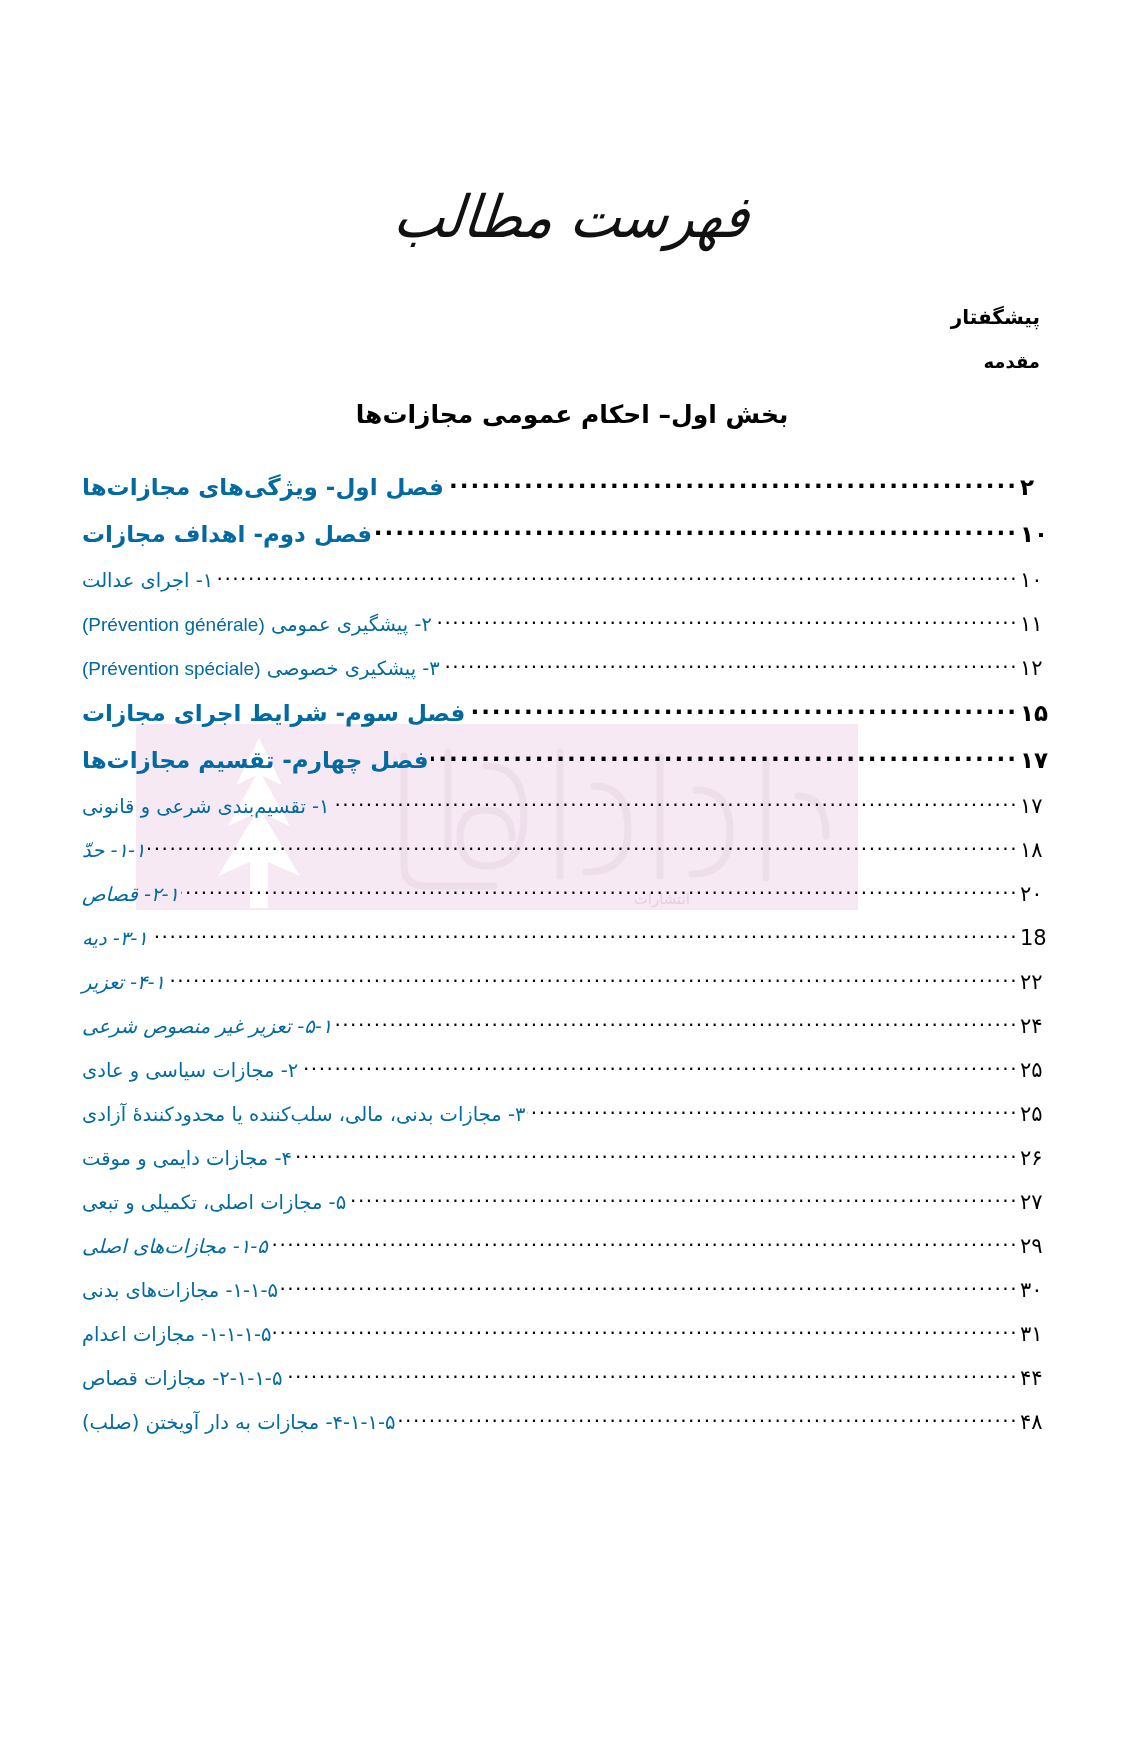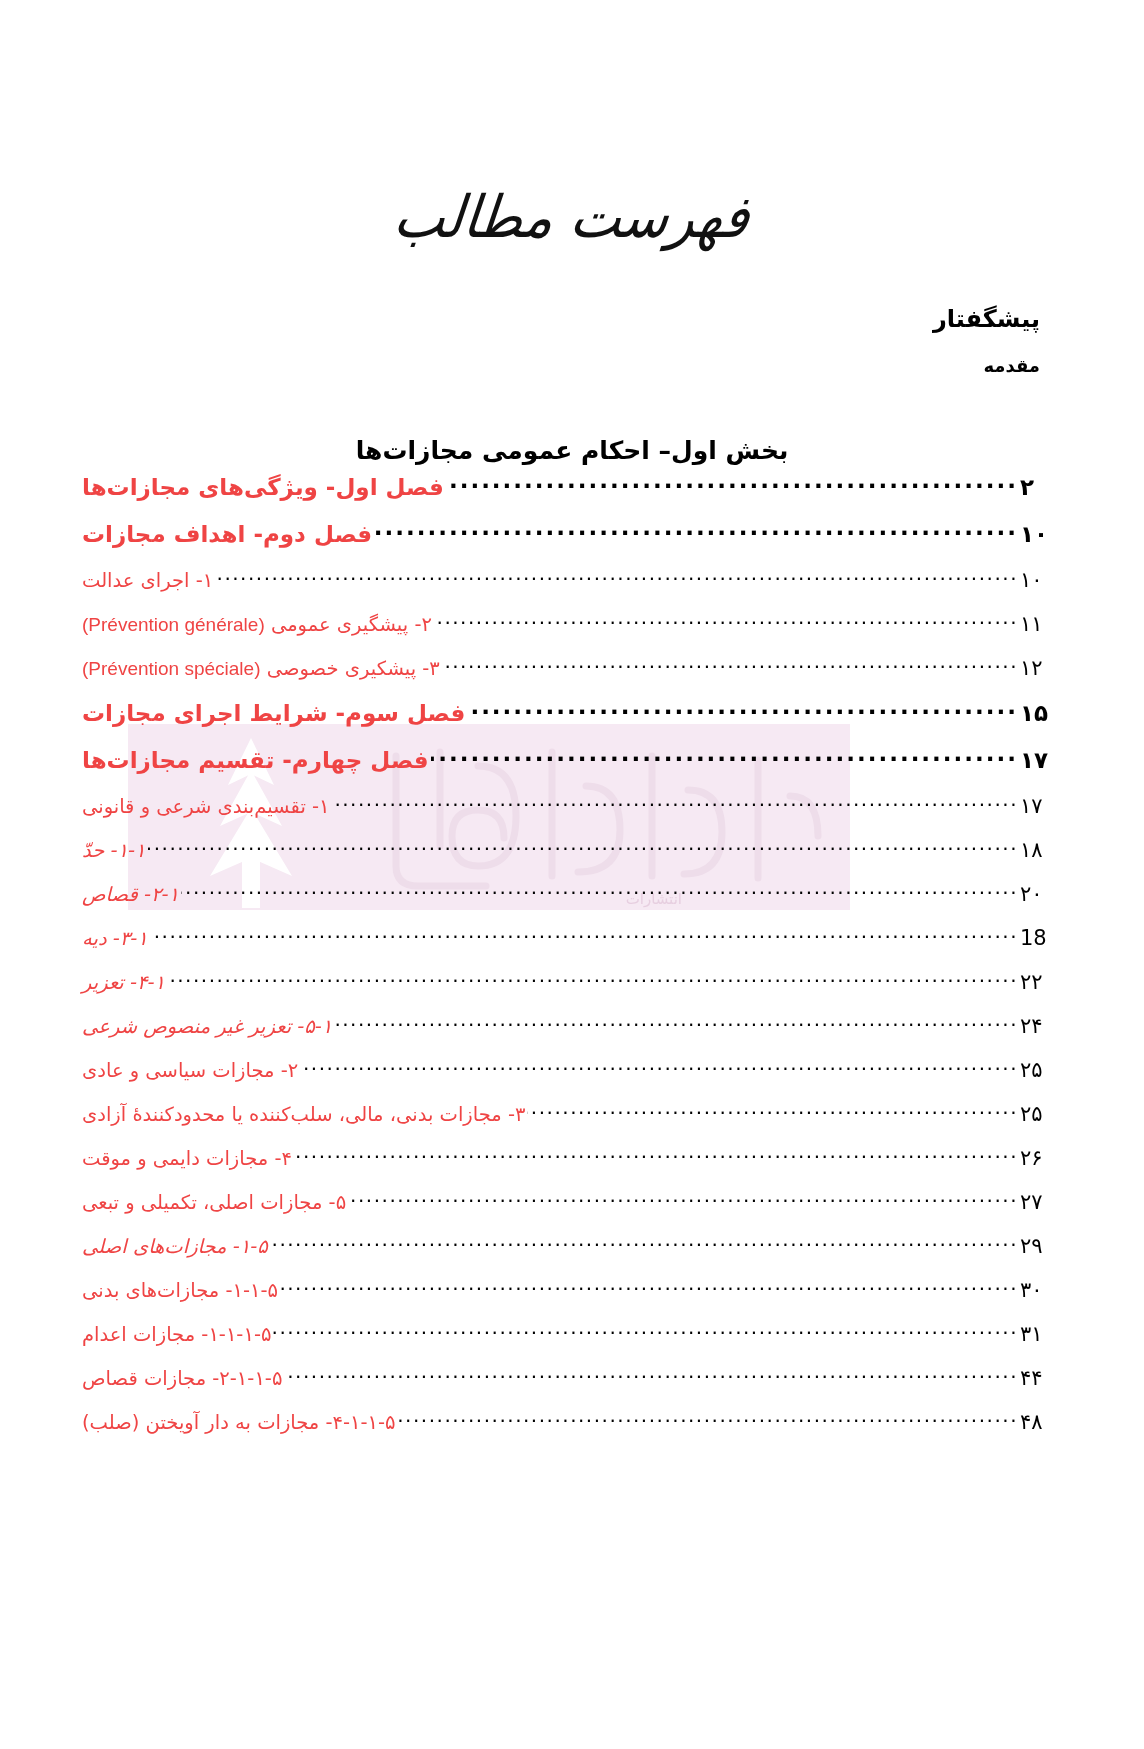--- a/index.html
+++ b/index.html
@@ -17,21 +17,21 @@
     background: #ffffff;
     overflow: hidden;
     font-family: "DejaVu Sans", "Liberation Sans", sans-serif;
     color: #000000;
     direction: rtl;
   }
 
   
   .watermark {
     position: absolute;
-    left: 128px;
+    left: 136px;
     top: 724px;
     width: 722px;
     height: 186px;
     background: #f6e9f3;
     z-index: 0;
     pointer-events: none;
   }
   .watermark-inner {
     position: absolute;
     inset: 0;
@@ -84,32 +84,32 @@
   
   .front-matter {
     position: absolute;
     top: 305px;
     right: 104px;
     width: 938px;
     z-index: 3;
     text-align: left;
   }
   .fm-row {
-    font-size: 24px;
+    font-size: 20px;
     font-weight: bold;
     color: #000;
     margin-bottom: 22px;
     text-align: right;
   }
   .fm-row.second { font-size: 18px; }
 
   
   .part-heading {
     position: absolute;
-    top: 436px;
+    top: 400px;
     left: 0;
     right: 0;
     text-align: center;
     font-size: 25px;
     font-weight: bold;
     letter-spacing: 0px;
     z-index: 3;
   }
 
   
@@ -127,21 +127,21 @@
     align-items: baseline;
     width: 100%;
     direction: rtl;
     white-space: nowrap;
     height: 44px;
   }
 
   .toc-label {
     flex: 0 0 auto;
     font-size: 20px;
-    color: #ef4444;
+    color: #0369a1;
     padding-left: 4px;
   }
 
   .toc-leader {
     flex: 1 1 auto;
     overflow: hidden;
     height: 1em;
     position: relative;
     margin: 0 2px;
     min-width: 30px;

